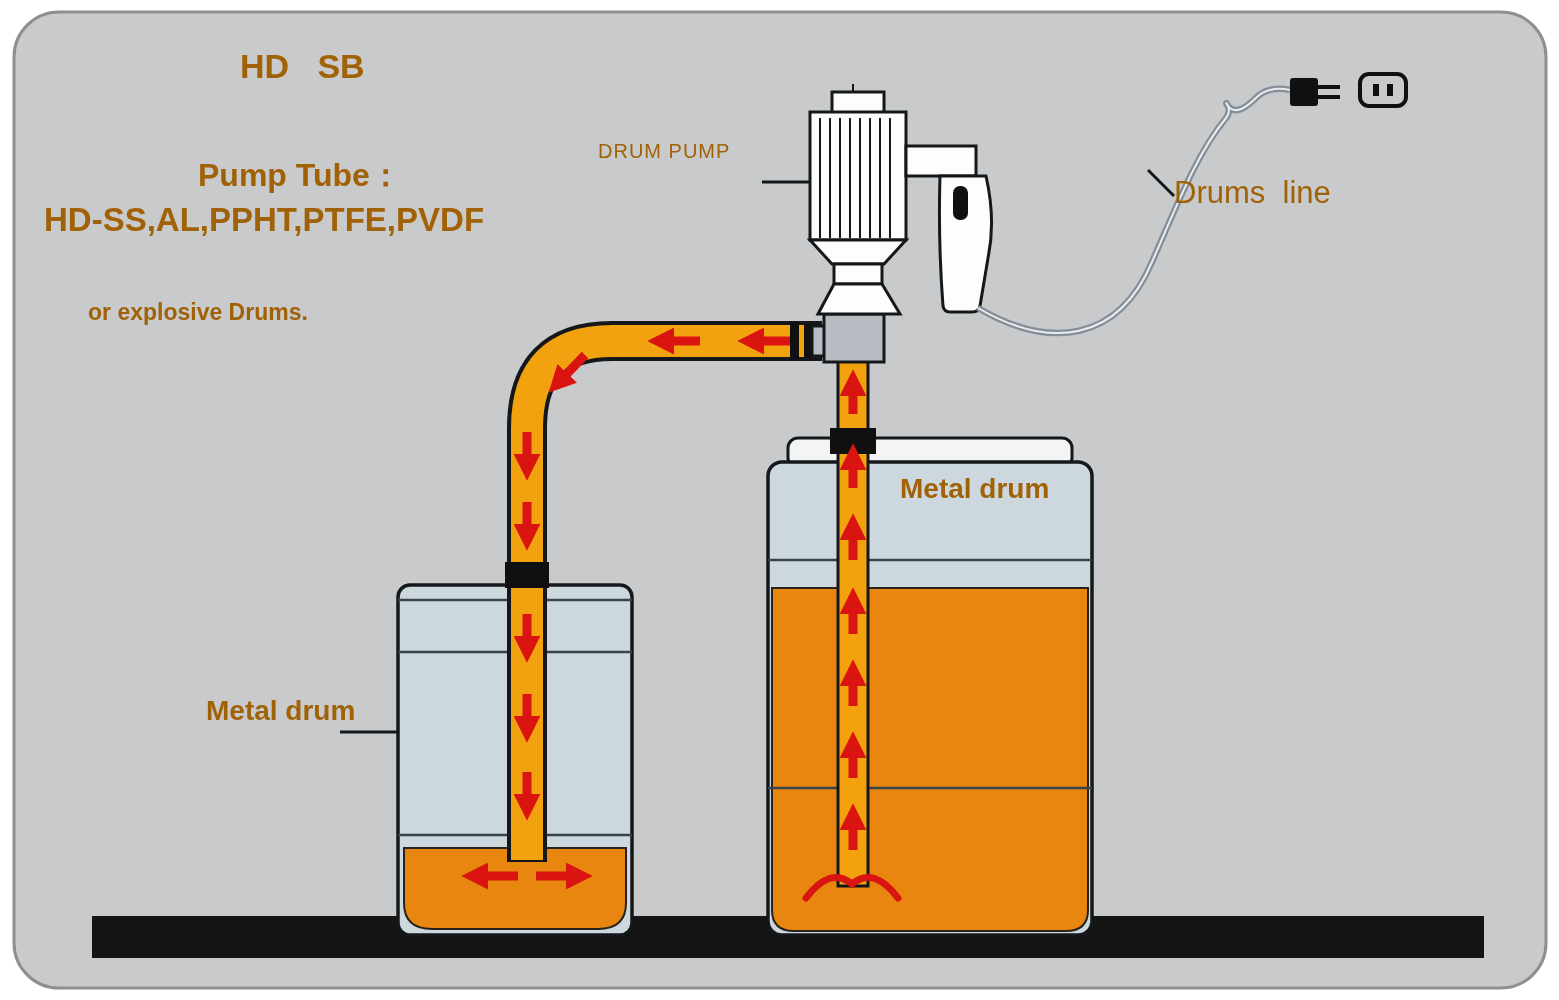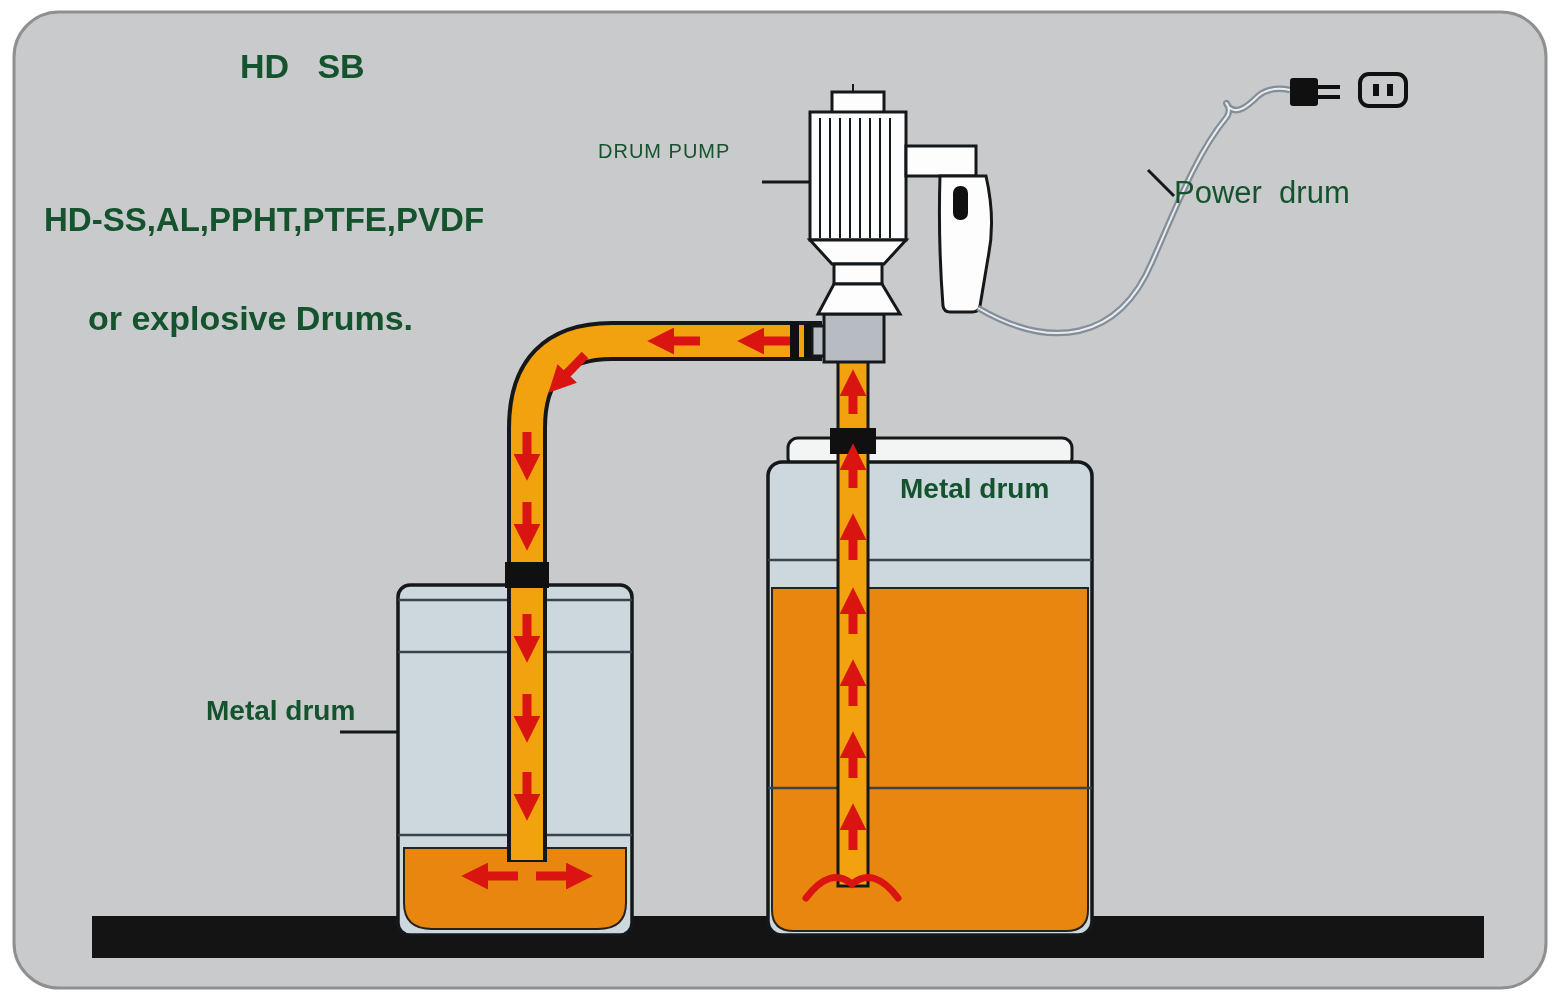--- a/index.html
+++ b/index.html
@@ -30,27 +30,27 @@
   .arrow-shaft{ stroke:var(--arrow,#da1410); stroke-width:9; fill:none; }
   .ah-fill    { fill:var(--arrow,#da1410); }
   .splash     { stroke:var(--arrow,#da1410); stroke-width:7; fill:none; stroke-linecap:round; }
   .leader     { stroke:#14181b; stroke-width:3; }
   .plug-body  { fill:#101010; }
   .prong      { stroke:#101010; stroke-width:4; }
   .socket     { fill:none; stroke:#101010; stroke-width:4; }
   .slot       { fill:#101010; }
 
   
-  .label { position:absolute; color:#14532d; font-weight:bold; line-height:1.1; }
+  .label { position:absolute; color:#a16207; font-weight:bold; line-height:1.1; }
   .pre   { white-space:pre; }
   .lbl-model      { left:240px;  top:48px;  font-size:34px; }
   .lbl-motor      { left:50px;   top:96px;  font-size:31px; }
   .lbl-tube-title { left:198px;  top:158px; font-size:32px; }
   .lbl-materials  { left:44px;   top:202px; font-size:33px; }
-  .lbl-explosive  { left:88px;   top:300px; font-size:34px; }
+  .lbl-explosive  { left:88px;   top:300px; font-size:23px; }
   .lbl-drum-pump  { left:598px;  top:140px; font-size:20px; font-weight:500; letter-spacing:1px; }
   .lbl-power-line { left:1174px; top:176px; font-size:31px; font-weight:500; }
   .lbl-drum-right { left:900px;  top:474px; font-size:28px; font-weight:600; }
   .lbl-drum-left  { left:206px;  top:696px; font-size:28px; font-weight:600; }
 </style>
 </head>
 <body>
 
 <div class="stage">
 
@@ -156,19 +156,20 @@
       <line class="arrow-shaft" x1="536" y1="876" x2="582" y2="876" marker-end="url(#ah)"></line>
     </g>
     <path class="splash" d="M 806 898 Q 830 866 852 884 Q 874 866 898 898"></path>
 
     <line class="leader" x1="762" y1="182" x2="810" y2="182"></line>
     <line class="leader" x1="1148" y1="170" x2="1174" y2="196"></line>
     <line class="leader" x1="340" y1="732" x2="398" y2="732"></line>
   </svg>
 
   <div class="label lbl-model pre">HD   SB</div>
+  <div class="label lbl-tube-title">Pump Tube：</div>
   <div class="label lbl-materials">HD-SS,AL,PPHT,PTFE,PVDF</div>
   <div class="label lbl-explosive">or explosive Drums.</div>
   <div class="label lbl-drum-pump">DRUM PUMP</div>
-  <div class="label lbl-power-line pre">Power  drum</div>
+  <div class="label lbl-power-line pre">Drums  line</div>
   <div class="label lbl-drum-right">Metal drum</div>
   <div class="label lbl-drum-left">Metal drum</div>
 </div>
 
 </body></html>

